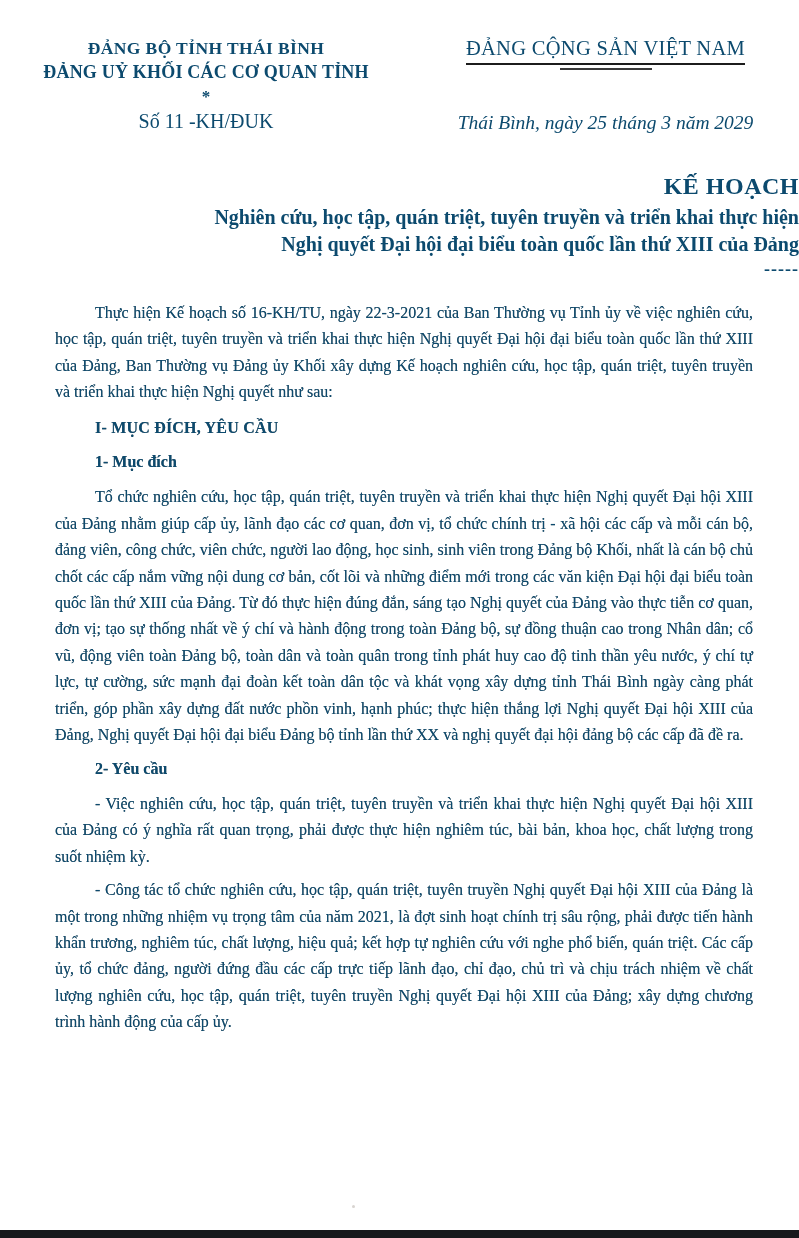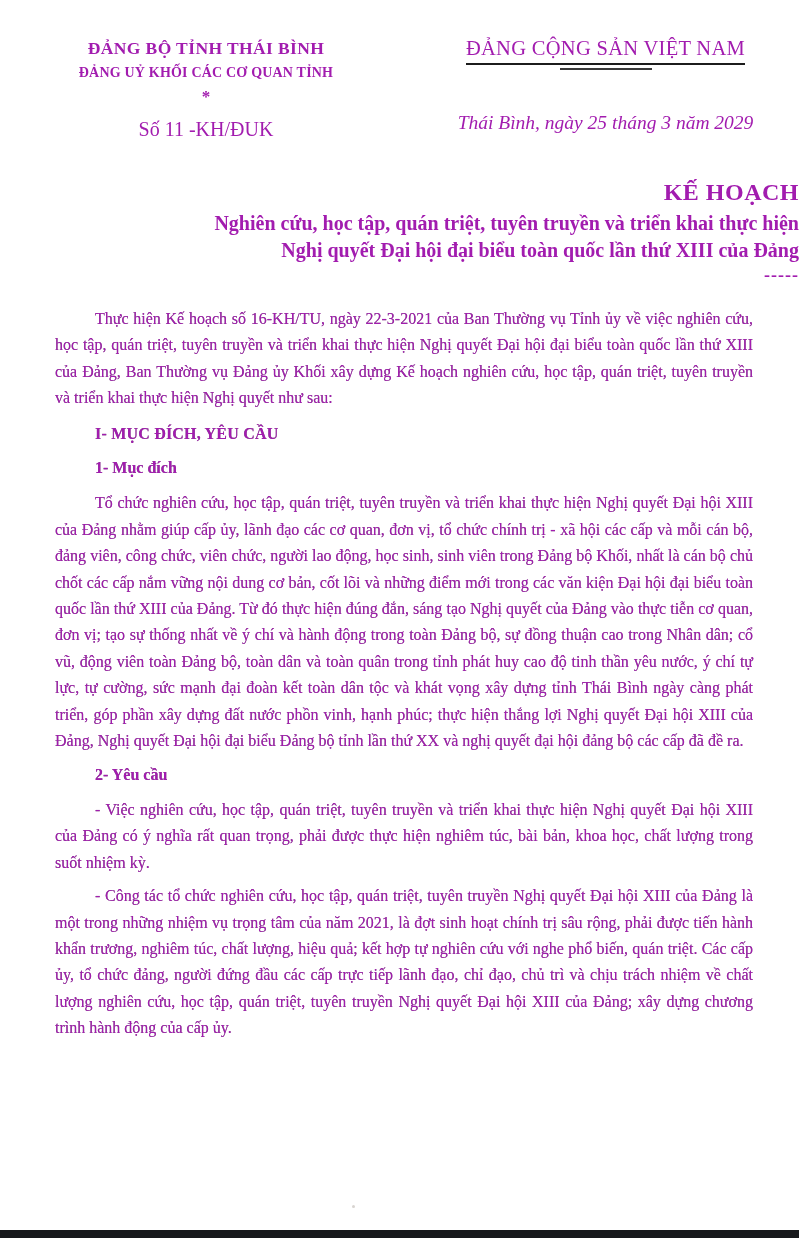--- a/index.html
+++ b/index.html
@@ -8,21 +8,21 @@
     background: #e9e9e9;
   }
   .page {
     position: relative;
     width: 799px;
     height: 1238px;
     margin: 0 auto;
     background: #ffffff;
     overflow: hidden;
     font-family: "Liberation Serif", "DejaVu Serif", serif;
-    color: #a21caf;
+    color: #0c4a6e;
     box-sizing: border-box;
   }
   
   .doc-header {
     display: flex;
     flex-direction: row;
     padding-top: 36px;
   }
   .header-left {
     width: 412px;
@@ -33,35 +33,35 @@
     flex: 1;
     text-align: center;
   }
   .org-line1 {
     font-size: 17.5px;
     font-weight: bold;
     letter-spacing: 0.4px;
     line-height: 24px;
   }
   .org-line2 {
-    font-size: 14px;
+    font-size: 18px;
     font-weight: bold;
     letter-spacing: 0.2px;
     line-height: 25px;
   }
   .star-sep {
     font-size: 17px;
     font-weight: bold;
     line-height: 16px;
     margin-top: 4px;
   }
   .doc-number {
     font-size: 20px;
     line-height: 24px;
-    margin-top: 12px;
+    margin-top: 4px;
     text-align: center;
   }
   .party-name {
     display: inline-block;
     font-size: 20.5px;
     font-weight: normal;
     letter-spacing: 0.3px;
     line-height: 25px;
     padding-bottom: 2px;
     border-bottom: 2.5px solid #1c1c1c;

